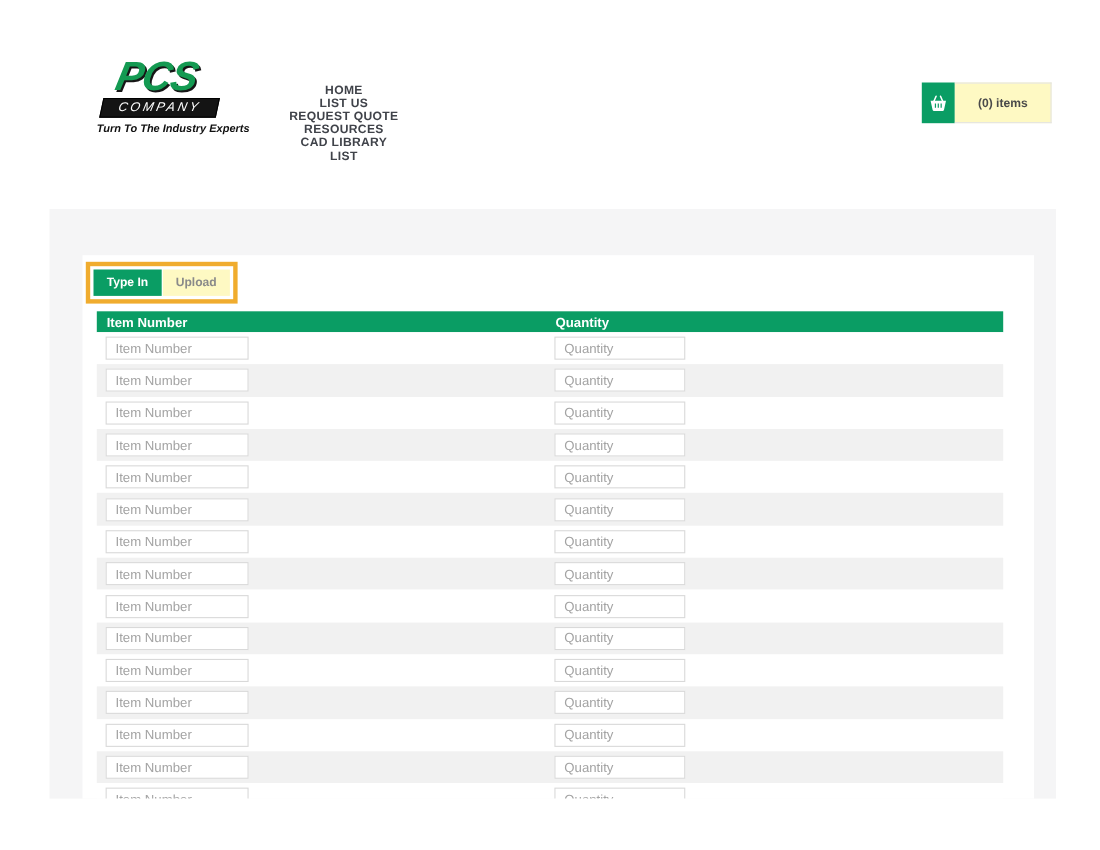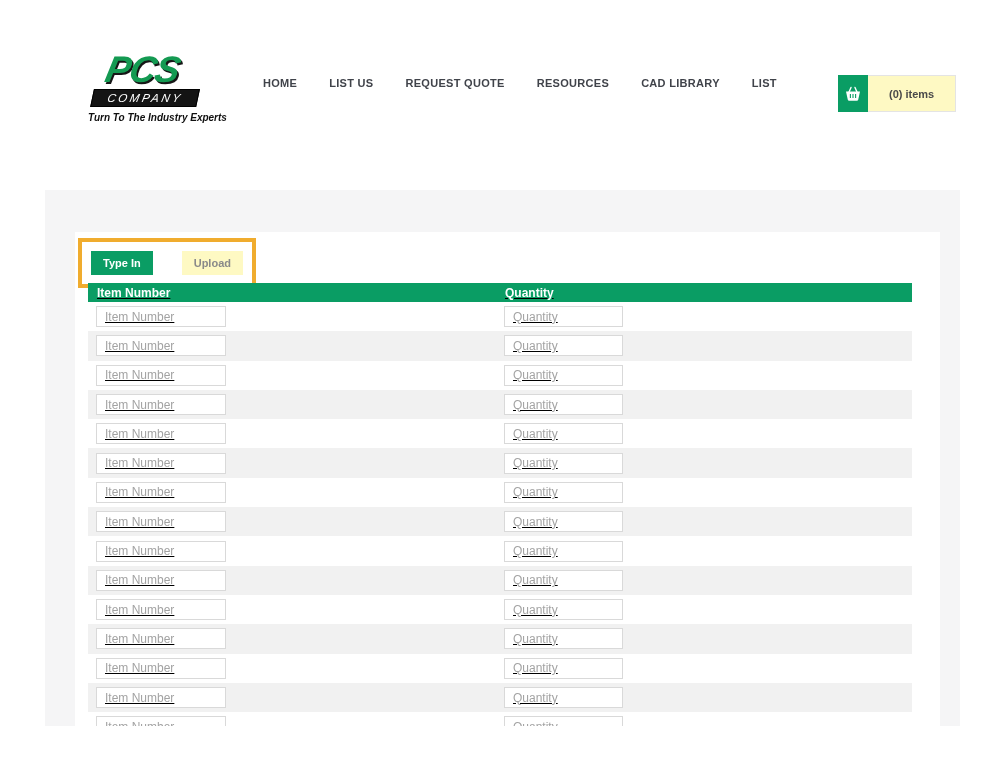--- a/index.html
+++ b/index.html
@@ -14,21 +14,21 @@
   .logo{position:absolute;left:96px;top:52px;cursor:pointer;}
   .logo-skew{transform:skewX(-12deg);width:106px;}
   .logo-pcs{font-style:italic;font-weight:bold;font-size:37px;line-height:36px;color:var(--logo-green);
     text-shadow:2px 2px 0 #161616;letter-spacing:-1px;padding-left:8px;}
   .logo-company{background:#141414;border:1px solid #000;color:#fff;font-style:italic;font-size:11.5px;
     letter-spacing:2.5px;text-align:center;padding:2px 2px;margin-top:1px;}
   .logo-tagline{font-size:10px;font-weight:bold;font-style:italic;color:#101010;margin-top:5px;
     margin-left:-8px;white-space:nowrap;}
 
   .nav{position:absolute;left:263px;top:76px;}
-  .nav-row{display:flex;align-items:center;column-gap:32px;height:14px;}
+  .nav-row{display:flex;align-items:center;column-gap:32px;height:14px;flex-direction:column;}
   .nav-row + .nav-row{margin-top:12px;}
   .nav-item{font-size:11px;font-weight:bold;color:#40434a;letter-spacing:.3px;white-space:nowrap;cursor:pointer;}
   .nav-item.highlighted{border:5px solid var(--orange);padding:7px 13px;margin:-12px -18px;}
 
   .cart{position:absolute;left:838px;top:75px;display:flex;height:37px;cursor:pointer;}
   .cart-icon-box{width:30px;background:var(--green);display:flex;align-items:center;justify-content:center;}
   .cart-label-box{border:1px solid #e4e4e4;border-left:none;background:#fef9c3;display:flex;align-items:center;
     padding:0 21px;font-size:11px;font-weight:bold;color:#4a4a4a;white-space:nowrap;}
 
   
@@ -48,26 +48,26 @@
   .caret{width:0;height:0;border-left:4px solid transparent;border-right:4px solid transparent;
     border-top:5px solid #eaf5ef;}
   .search-btn{position:absolute;left:845px;top:4px;width:39px;height:37px;background:#fff;border:none;
     border-radius:2px;display:flex;align-items:center;justify-content:center;cursor:pointer;}
 
   
   .body-bg{position:absolute;left:45px;top:190px;width:915px;height:536px;background:var(--body-gray);}
   .card{position:absolute;left:30px;top:42px;width:865px;height:494px;background:#fff;overflow:hidden;}
 
   .tabs-annotation{position:absolute;left:3px;top:6px;display:inline-flex;border:4px solid var(--orange);
-    padding:9px;background:transparent;gap:28px;}
+    padding:3px;background:transparent;}
   .tab{height:24px;padding:0 12px;display:flex;align-items:center;font-size:11px;font-weight:bold;cursor:pointer;}
   .tab.active{background:var(--green);color:#fff;}
   .tab.inactive{background:#fef9c3;color:#8a8a8a;margin-left:1px;}
 
-  .order-table{position:absolute;left:13px;top:51px;width:824px;text-decoration:underline;}
+  .order-table{position:absolute;left:13px;top:51px;width:824px;}
   .thead{height:19px;background:var(--green);color:#fff;display:flex;align-items:center;
     font-size:12px;font-weight:bold;}
   .th1{width:417px;padding-left:9px;}
   .th2{flex:1;}
   .row{height:29.3px;display:flex;align-items:center;background:#fff;}
   .row.alt{background:var(--row-gray);}
   .row input{height:21px;border:1px solid #d9d9d9;background:#fff;font-size:12px;padding:0 8px;
     color:#555;outline:none;font-family:inherit;}
   .row input::placeholder{color:#a3a3a3;}
   .item-input{margin-left:8px;width:130px;}

